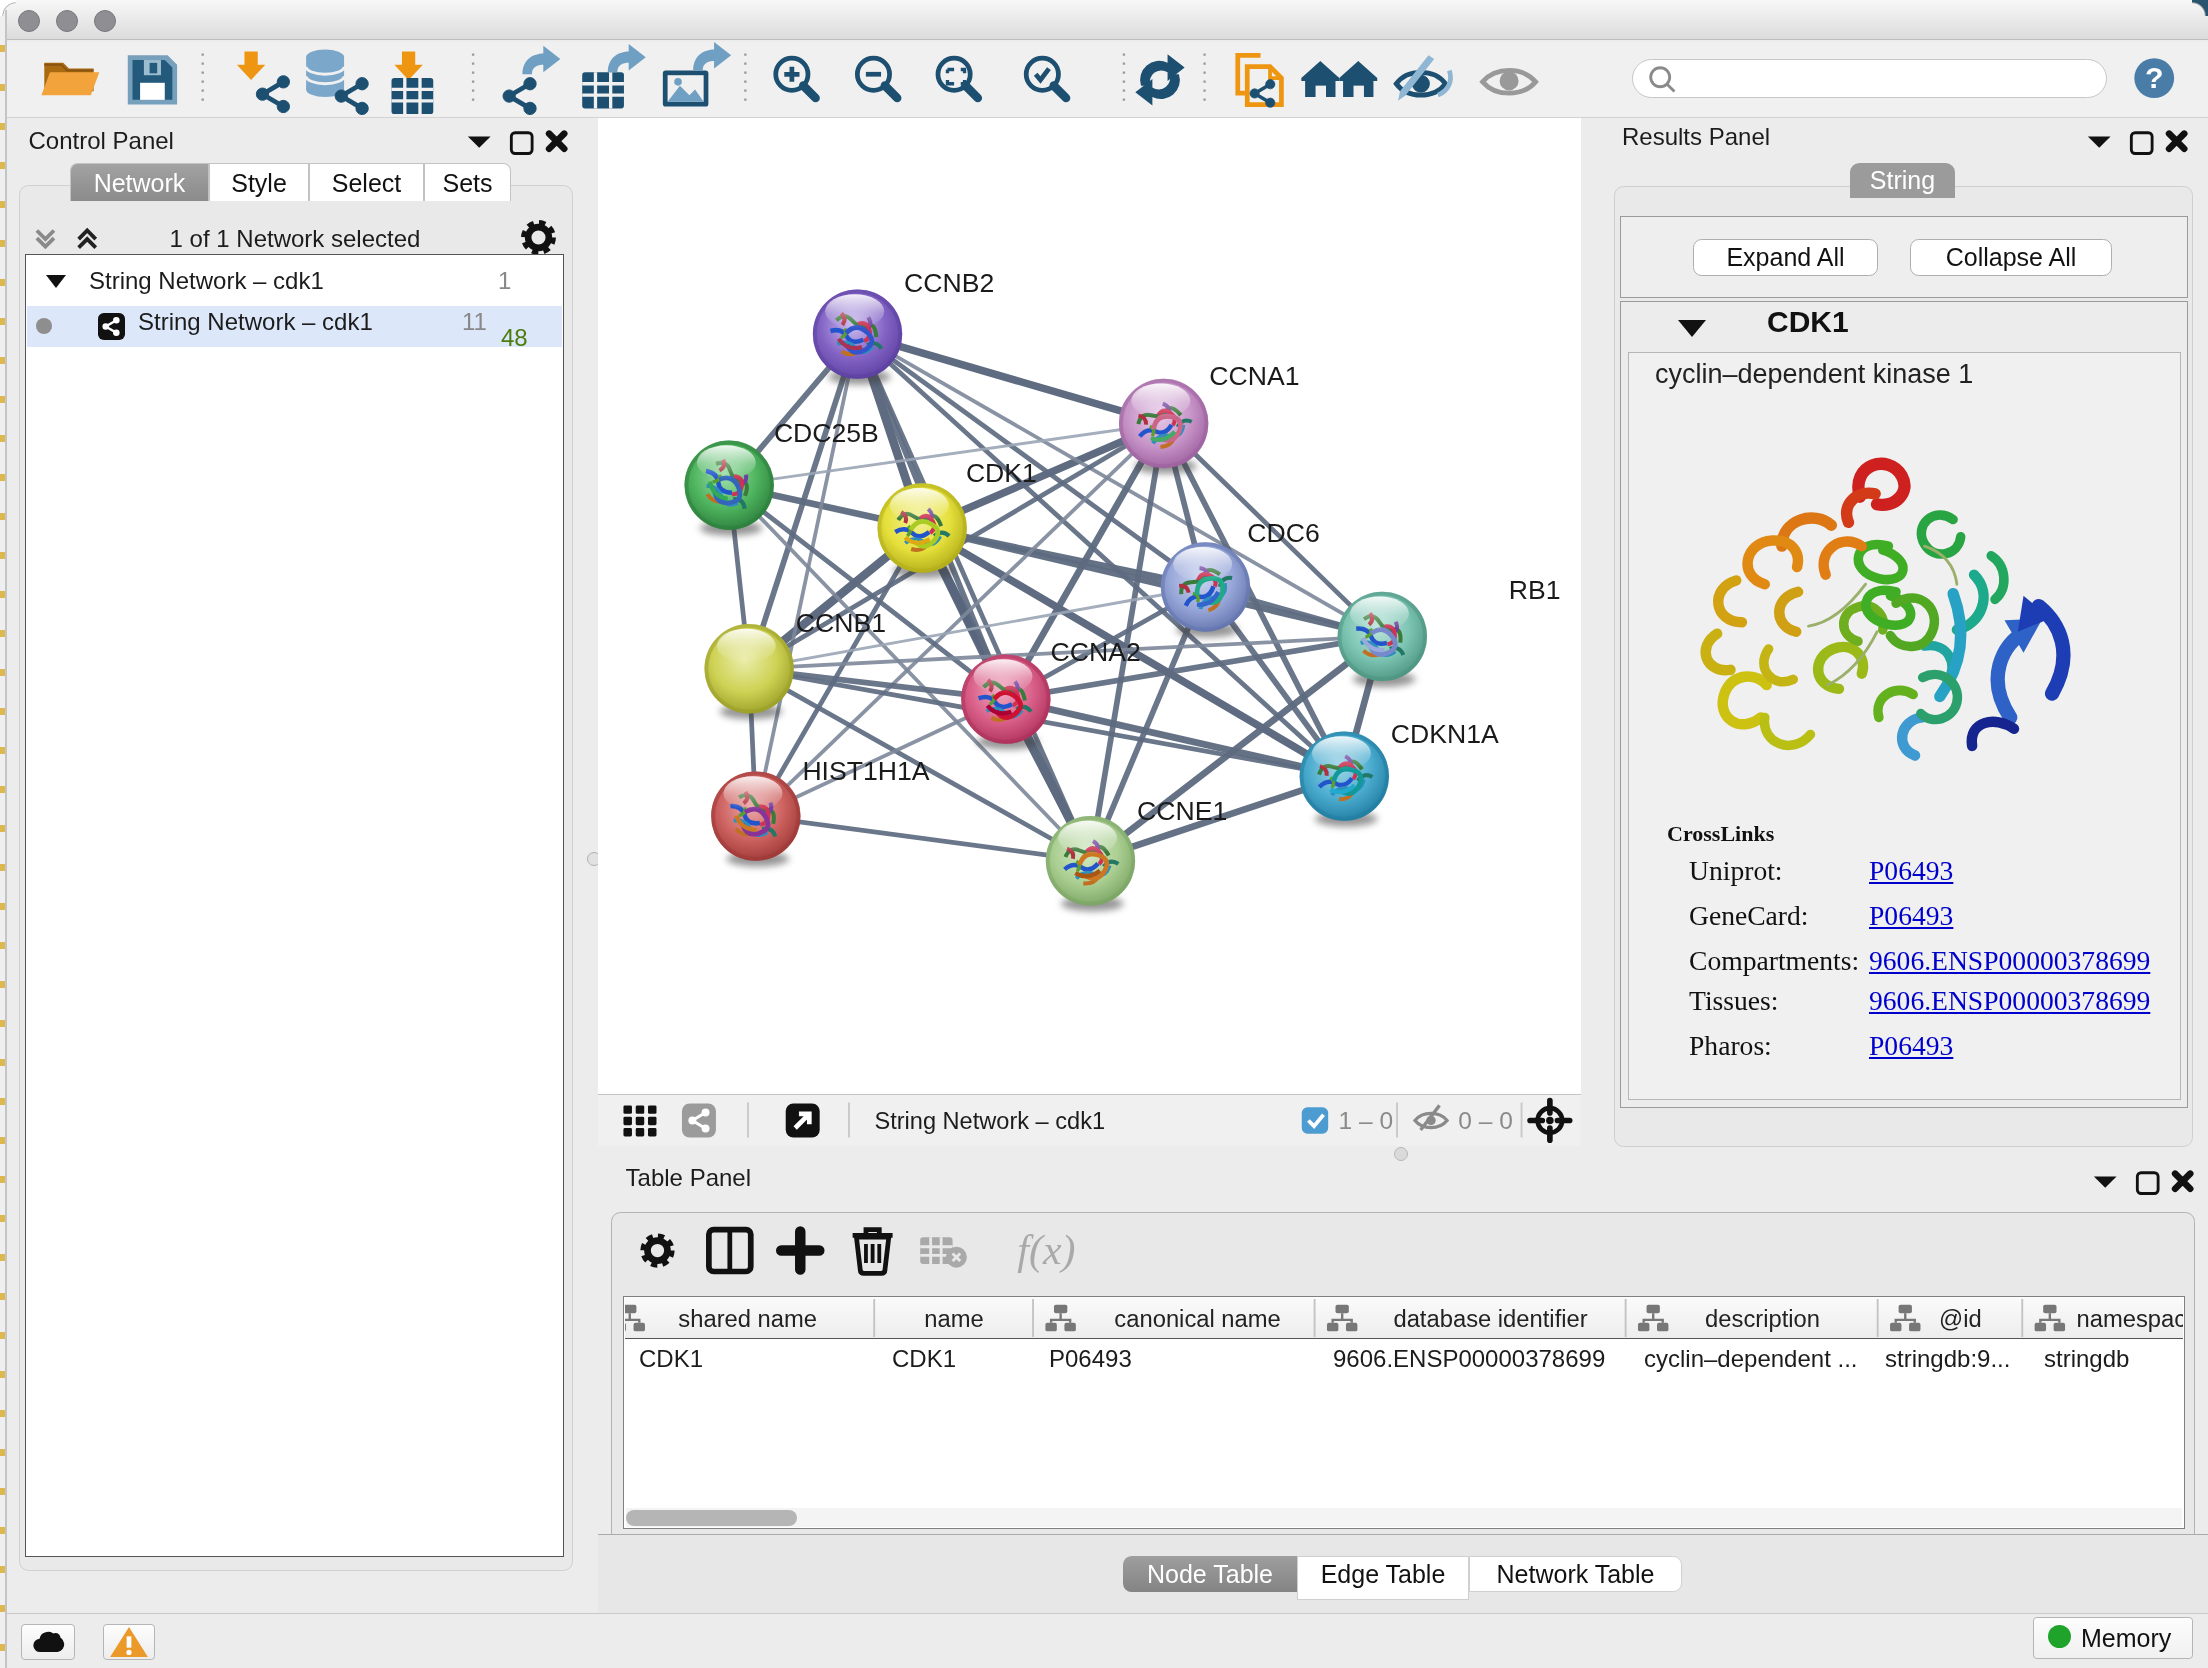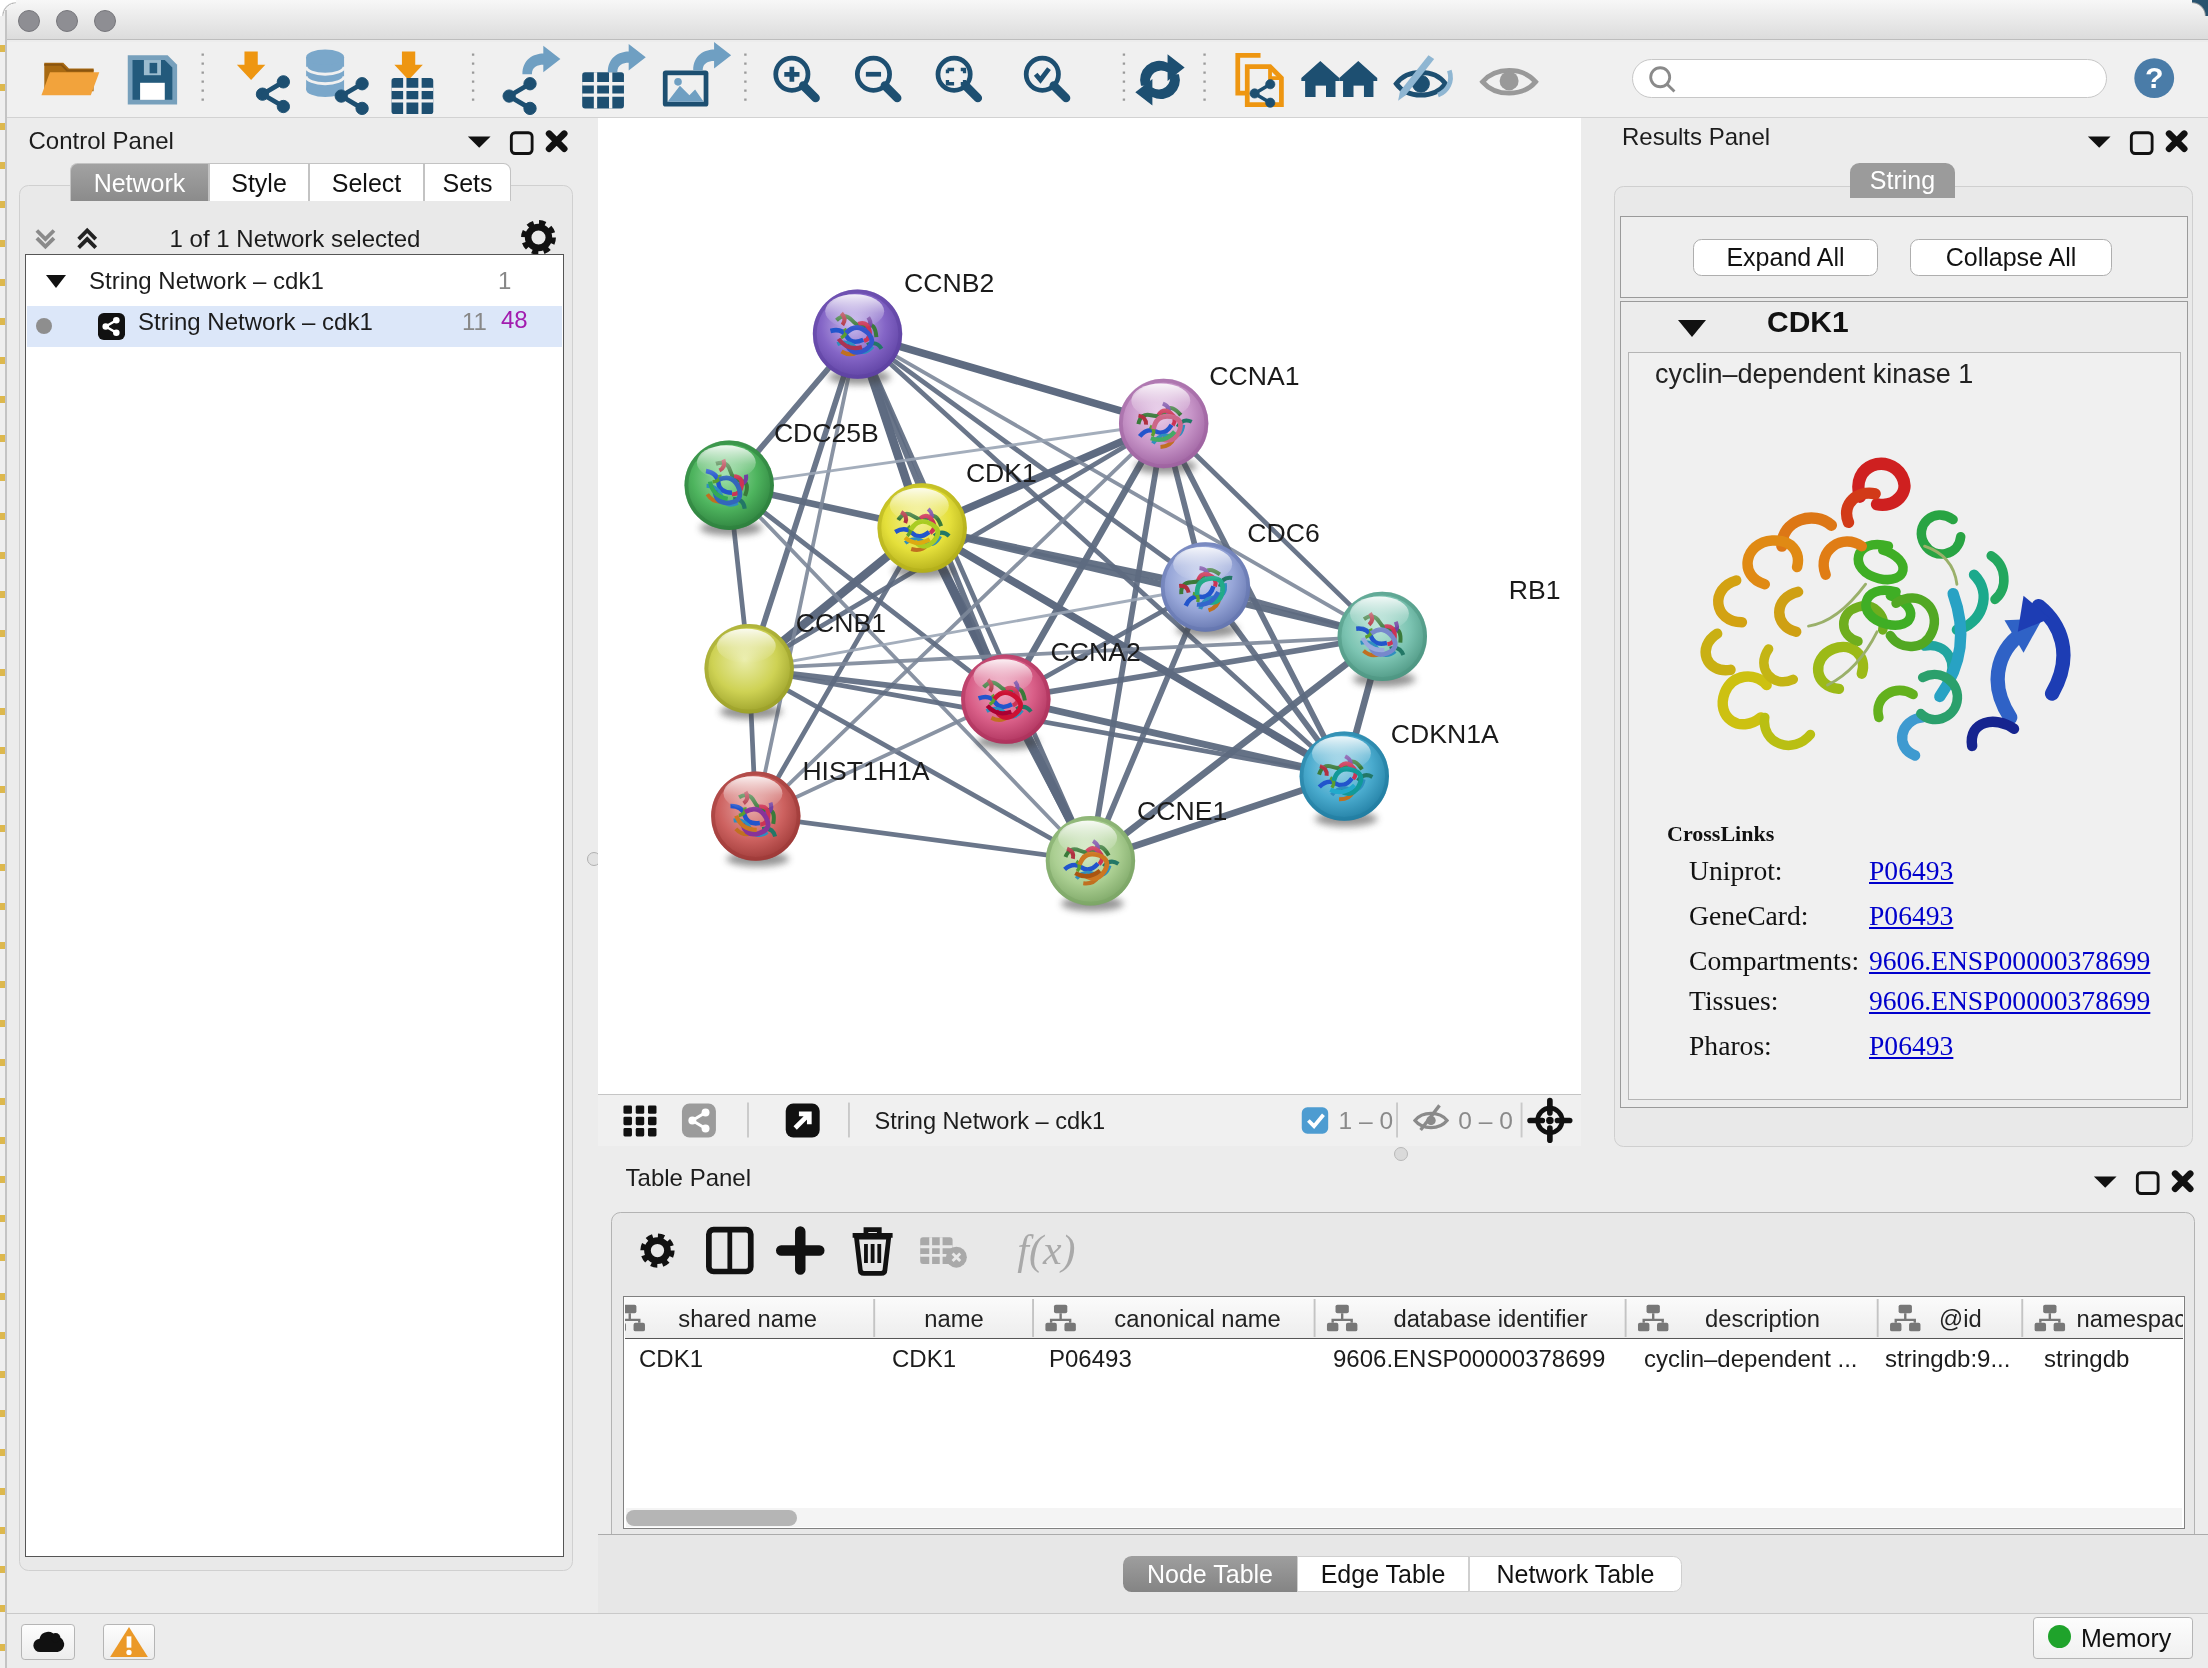--- a/index.html
+++ b/index.html
@@ -202,21 +202,21 @@
     <rect width="28" height="28" rx="6" fill="#111"></rect>
     <g fill="#fff">
         <circle cx="8" cy="14" r="3.4"></circle>
         <circle cx="19" cy="7.5" r="3.4"></circle>
         <circle cx="19" cy="20.5" r="3.4"></circle>
     <path d="M8,14 L19,7.5 M8,14 L19,20.5" stroke="#fff" stroke-width="2.6"></path>
       </g>
   </svg>
   <div class="crow" style="position:absolute;left:138px;top:190px">String Network – cdk1</div>
   <div class="crow" style="position:absolute;left:462px;top:190px;color:#888">11</div>
-  <div class="crow" style="position:absolute;left:501px;top:188px;color:#a21caf">48</div>
+  <div class="crow" style="position:absolute;left:501px;top:206px;color:#4d7c0f">48</div>
 </div>
 
 <div style="position:absolute;left:587px;top:852px;width:14.3px;height:14.3px;border-radius:50%;background:#e2e2e2;border:1px solid #b0b0b0"></div>
 <div style="position:absolute;left:1582px;top:624px;width:14.3px;height:14.3px;border-radius:50%;background:#e2e2e2;border:1px solid #b0b0b0"></div>
 <div style="position:absolute;left:1394px;top:1147px;width:14.3px;height:14.3px;border-radius:50%;background:#dadada;border:1px solid #b8b8b8;z-index:10"></div>
 <div id="netview">
 <svg id="graph" width="983" height="976" viewBox="0 0 1034 1026" style="position:absolute;left:0;top:0">
 <defs>
 <filter id="blur1" x="-60%" y="-60%" width="220%" height="220%">
           <feGaussianBlur stdDeviation="4"></feGaussianBlur>
@@ -689,21 +689,21 @@
   <div class="crow" style="position:absolute;left:735px;top:194px">9606.ENSP00000378699</div>
   <div class="crow" style="position:absolute;left:1046px;top:194px">cyclin–dependent ...</div>
   <div class="crow" style="position:absolute;left:1287px;top:194px">stringdb:9...</div>
   <div class="crow" style="position:absolute;left:1446px;top:194px">stringdb</div>
 
   <div style="position:absolute;left:27.6px;top:357px;width:1556px;height:19px;background:#f4f4f4"></div>
   <div style="position:absolute;left:27.6px;top:359px;width:171px;height:16px;background:#b5b5b5;border-radius:8.6px"></div>
 
   <div style="position:absolute;left:0;top:383px;width:1610px;height:79px;background:#e7e7e7;border-top:1.9px solid #ababab"></div>
   <div style="position:absolute;left:525px;top:405px;width:174px;height:36px;background:linear-gradient(#9e9e9e,#848484);border-radius:8.6px 0 0 8.6px;color:#fff;font-size:25px;text-align:center;line-height:36px">Node Table</div>
-  <div style="position:absolute;left:699px;top:405px;width:172px;height:36px;background:#fff;border:1px solid #cfcfcf;font-size:25px;color:#111;text-align:center;line-height:34px">Edge Table</div>
+  <div style="position:absolute;left:699px;top:405px;width:172px;height:44px;background:#fff;border:1px solid #cfcfcf;font-size:25px;color:#111;text-align:center;line-height:34px">Edge Table</div>
   <div style="position:absolute;left:871px;top:405px;width:213px;height:36px;background:#fff;border:1px solid #cfcfcf;border-radius:0 8.6px 8.6px 0;font-size:25px;color:#111;text-align:center;line-height:34px">Network Table</div>
 </div>
 <div id="statusbar">
   <div style="position:absolute;left:21px;top:9.5px;width:54px;height:36px;background:linear-gradient(#fdfdfd,#ededed);border:1px solid #b5b5b5;border-radius:3.8px"></div>
   <svg width="38" height="27" viewBox="0 0 40 28" style="position:absolute;left:29.5px;top:15px">
     <path d="M11,24 a7,7 0 0 1 -1,-14 a9,9 0 0 1 17,-2 a7,7 0 0 1 2,16 Z" fill="#111"></path>
     <circle cx="27" cy="9" r="5" fill="#111"></circle>
   </svg>
   <div style="position:absolute;left:103px;top:9.5px;width:52px;height:36px;background:linear-gradient(#fdfdfd,#ededed);border:1px solid #b5b5b5;border-radius:3.8px"></div>
   <svg width="42" height="34" viewBox="0 0 44 36" style="position:absolute;left:108px;top:10.5px">

